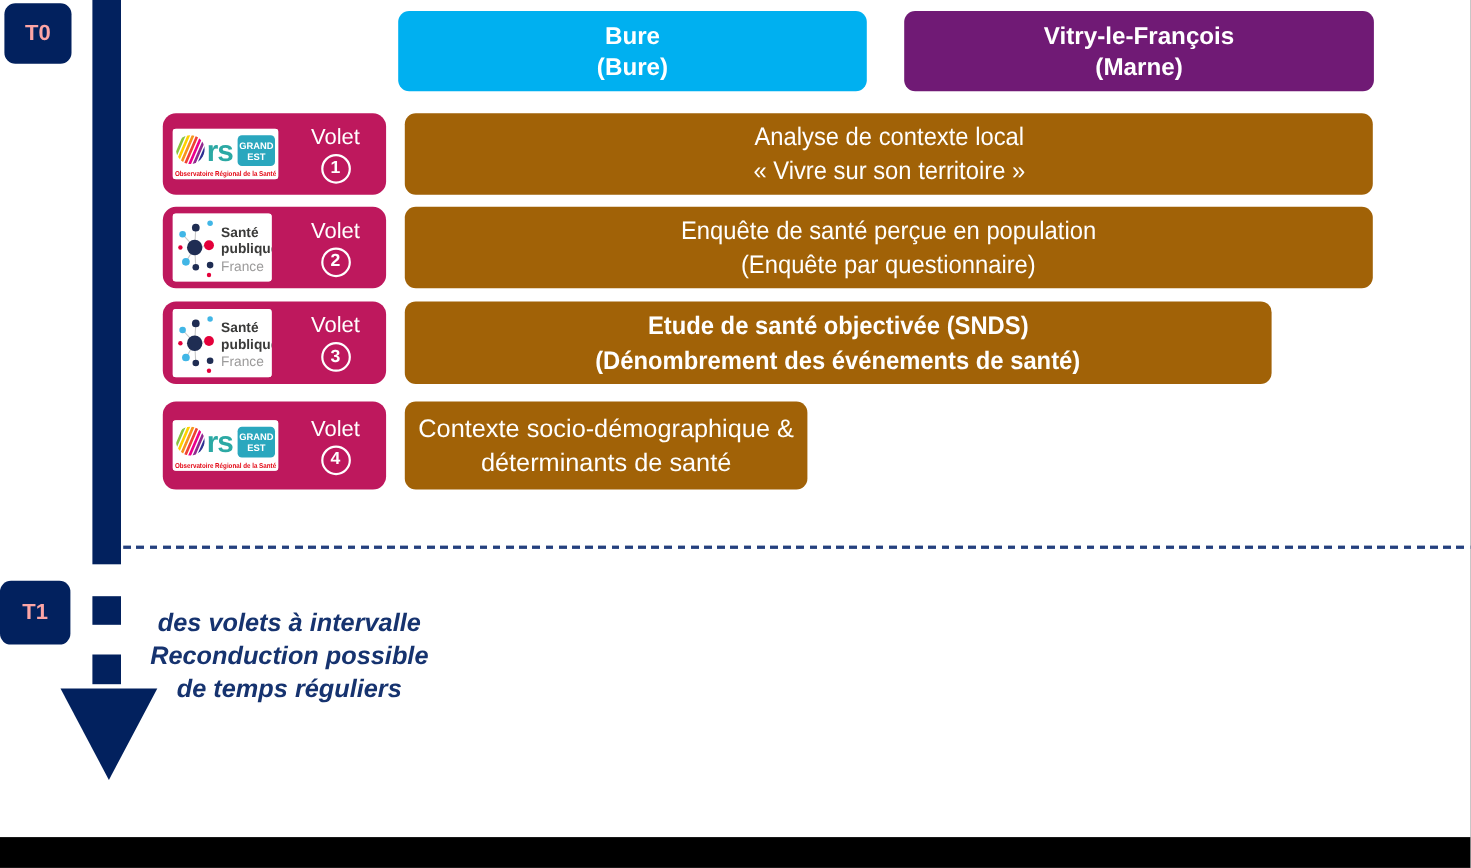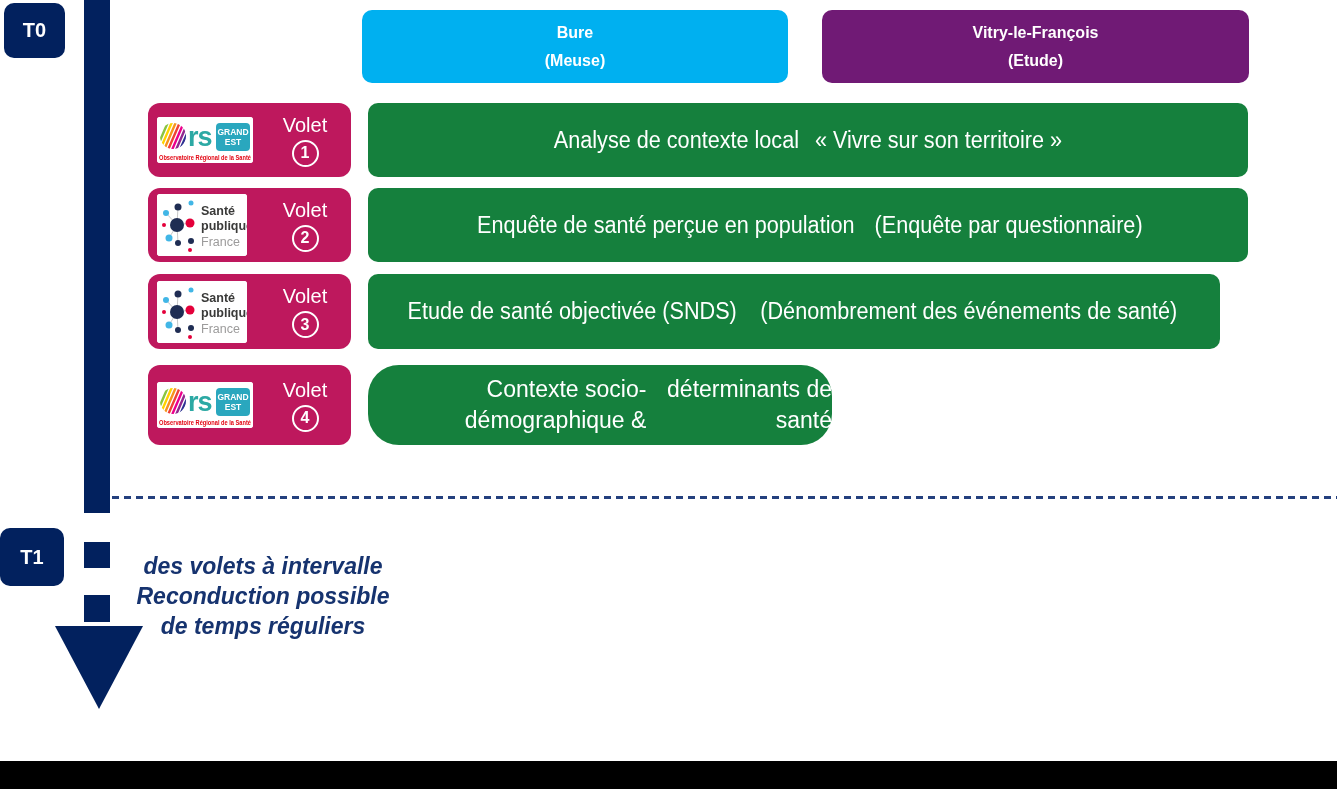--- a/index.html
+++ b/index.html
@@ -12,57 +12,57 @@
   .tl-bar{position:absolute;left:84px;top:0;width:26px;height:513px;background:#02215E;}
   .tl-dash-seg{position:absolute;left:84px;width:26px;background:#02215E;}
   .tl-seg1{top:542px;height:26px;}
   .tl-seg2{top:595px;height:27px;}
   .tl-arrow{
     position:absolute;left:55px;top:626px;width:0;height:0;
     border-left:44px solid transparent;border-right:44px solid transparent;
     border-top:83px solid #02215E;
   }
   .t-marker{
-    position:absolute;background:#02215E;border-radius:10px;color:#ffffff;
+    position:absolute;background:#02215E;border-radius:10px;color:#fca5a5;
     font-weight:bold;font-size:20px;display:flex;align-items:center;justify-content:center;
   }
   .t0{left:4px;top:3px;width:61px;height:55px;}
   .t1{left:0px;top:528px;width:64px;height:58px;border-top-left-radius:0;border-bottom-left-radius:0;border-radius:10px;text-align:right;}
   .phase-divider{
     position:absolute;left:112px;top:496px;width:1225px;height:3px;
     background:repeating-linear-gradient(90deg,#24407E 0 7px,transparent 7px 12px);
   }
   .recond-note{
     position:absolute;left:118px;top:551px;width:290px;text-align:center;
     color:#16336F;font-size:23px;font-weight:bold;font-style:italic;line-height:30px;
   }
   
   .col-head{
     position:absolute;top:10px;height:73px;border-radius:10px;color:#fff;
     display:flex;flex-direction:column;align-items:center;justify-content:center;
-    font-weight:bold;font-size:16px;line-height:28px;text-align:center;
+    font-weight:bold;font-size:22px;line-height:28px;text-align:center;
   }
   .col-bure{left:362px;width:426px;background:#00B0F0;}
   .col-vitry{left:822px;width:427px;background:#701a75;}
   
   .volet-box{
     position:absolute;left:148px;width:203px;background:#be185d;border-radius:12px;
     display:flex;align-items:center;justify-content:space-between;
     padding:0 14px 0 9px;box-sizing:border-box;
   }
   .content-box{
-    position:absolute;left:368px;background:#15803d;border-radius:10px;color:#fff;
-    display:flex;align-items:center;justify-content:center;
+    position:absolute;left:368px;background:#a16207;border-radius:10px;color:#fff;
+    display:flex;flex-direction:column;align-items:center;justify-content:center;
     font-size:23px;line-height:31px;text-align:right;
   }
   .content-box.condensed .ctext{transform:scaleX(.94);transform-origin:center;}
   .row1{top:103px;height:74px;}  .c-row1{width:880px;}
   .row2{top:188px;height:74px;}  .c-row2{width:880px;}
-  .row3{top:274px;height:75px;}  .c-row3{width:852px;}
-  .row4{top:365px;height:80px;}  .c-row4{width:464px;border-radius:31px;}
+  .row3{top:274px;height:75px;}  .c-row3{width:788px;font-weight:bold;}
+  .row4{top:365px;height:80px;}  .c-row4{width:366px;}
   .logo-card{background:#fff;border-radius:3px;flex:0 0 auto;}
   .volet-label{
     display:flex;flex-direction:column;align-items:center;color:#fff;gap:3px;width:64px;
   }
   .volet-word{font-weight:normal;font-size:20px;}
   .volet-circle{
     width:27px;height:27px;border:2.5px solid #fff;border-radius:50%;box-sizing:border-box;
     display:flex;align-items:center;justify-content:center;font-weight:bold;font-size:16px;
   }
   
@@ -88,25 +88,25 @@
   <div class="phase-divider"></div>
 
   <div class="recond-note">
     <div>des volets à intervalle</div>
     <div>Reconduction possible</div>
     <div>de temps réguliers</div>
   </div>
 
   <div class="col-head col-bure">
     <div>Bure</div>
-    <div>(Meuse)</div>
+    <div>(Bure)</div>
   </div>
   <div class="col-head col-vitry">
     <div>Vitry-le-François</div>
-    <div>(Etude)</div>
+    <div>(Marne)</div>
   </div>
 
   <div class="volet-box row1">
     <svg class="logo-card" width="96" height="46" viewBox="0 0 96 46">
       <rect x="0" y="0" width="96" height="46" fill="#ffffff"></rect>
       <g>
         <clipPath id="orsClipA">
             <circle cx="16" cy="19" r="13"></circle>
           </clipPath>
         <g clip-path="url(#orsClipA)" stroke-width="2.4" stroke-linecap="round">

